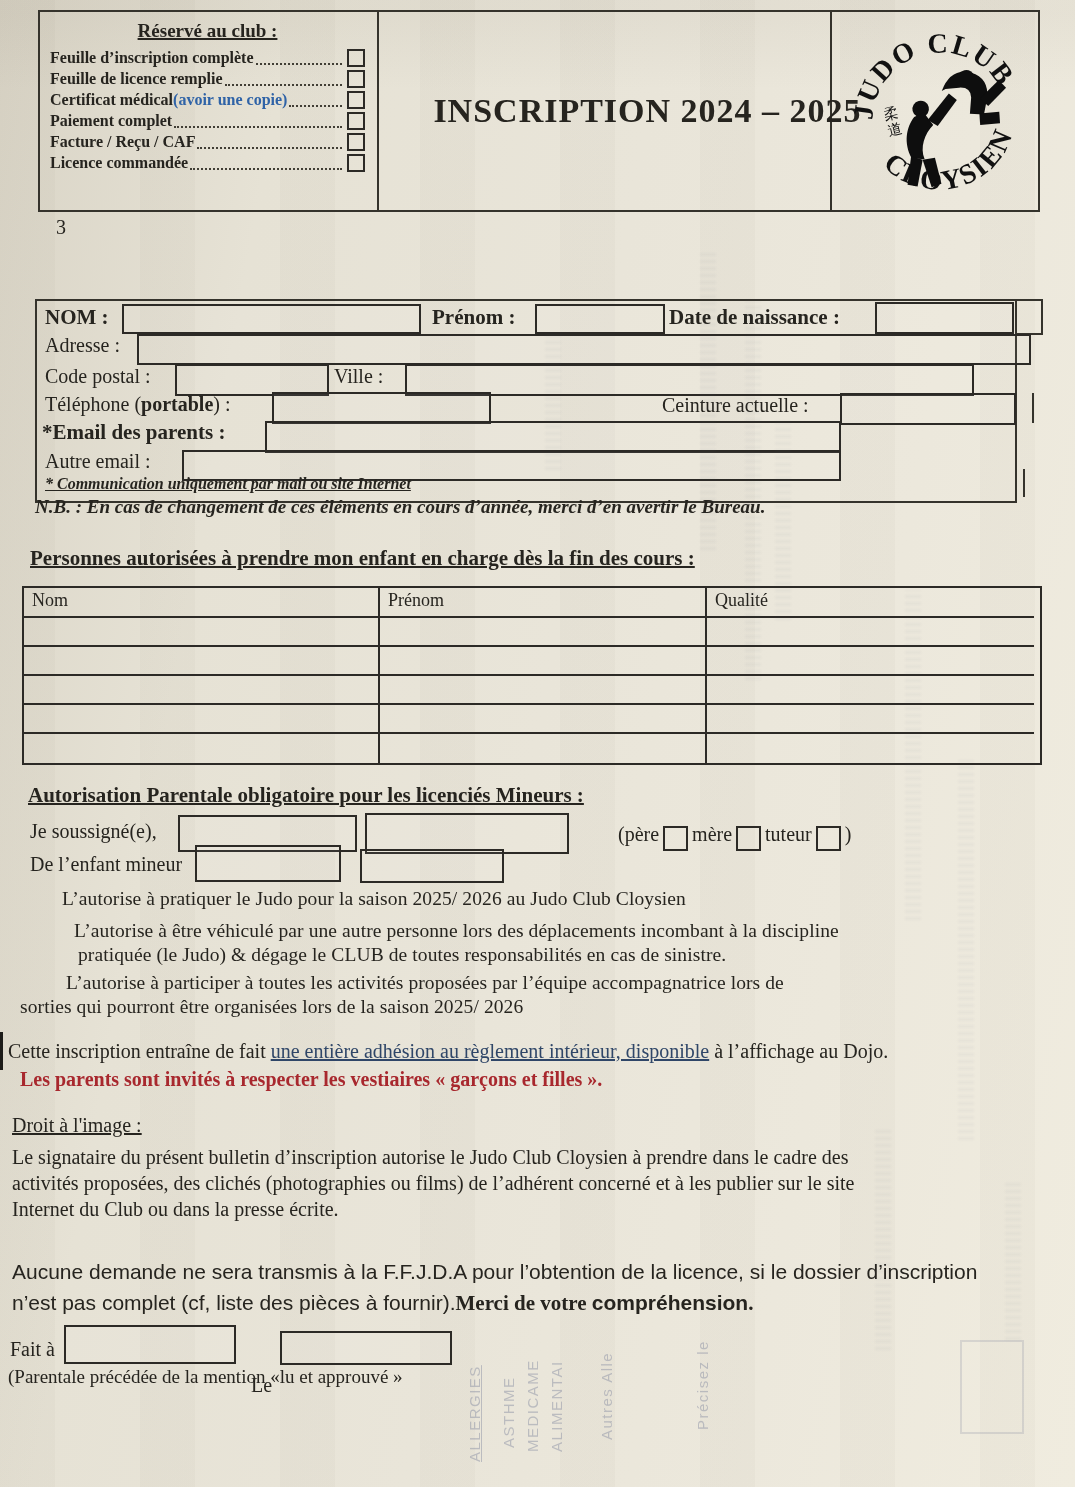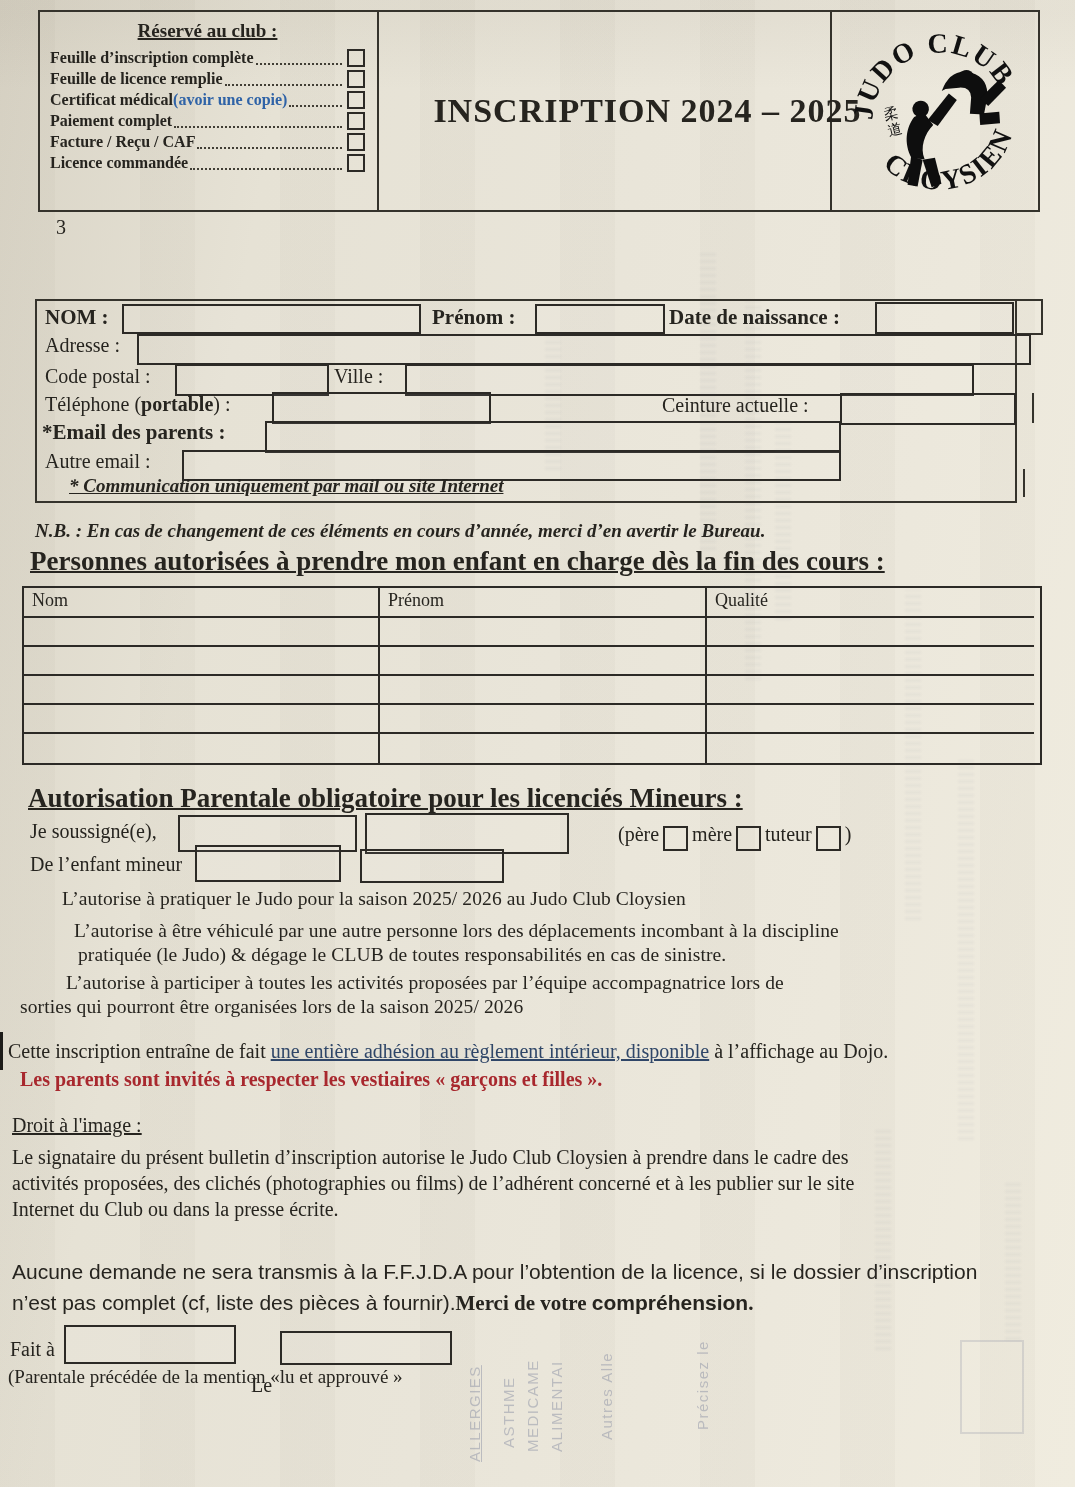--- a/index.html
+++ b/index.html
@@ -28,24 +28,24 @@
   .hdr-mid h1{font-size:34px; margin:0; font-weight:bold; letter-spacing:1px; white-space:nowrap;}
   .hdr-logo{position:absolute; left:800px; top:14px; width:198px; height:176px;}
   .pageno{position:absolute; left:56px; top:216px; font-size:20px;}
   
   .fbox{position:absolute; left:35px; top:299px; width:978px; height:200px; border:2px solid #35332c;}
   .flabel{position:absolute; font-size:20px; white-space:nowrap;}
   .b{font-weight:bold;}
   .ibox{position:absolute; border:2px solid #2c2a26; background:rgba(255,255,255,0.05);}
   .tick{position:absolute; background:#35332c;}
   .frag{position:absolute; border:2px solid #35332c; border-left:none; background:transparent;}
-  .comm-note{position:absolute; left:8px; top:174px; font-size:19px; font-style:italic; font-weight:bold; text-decoration:underline;margin-left:24px;}
-  .nb{position:absolute; left:35px; top:520px; font-size:19px; font-weight:bold; font-style:italic; white-space:nowrap;}
-  
-  .sec-h{position:absolute; font-weight:bold; font-size:27px; text-decoration:underline; text-decoration-thickness:2px; white-space:nowrap;text-align:center;}
+  .comm-note{position:absolute; left:8px; top:174px; font-size:16px; font-style:italic; font-weight:bold; text-decoration:underline;}
+  .nb{position:absolute; left:35px; top:496px; font-size:19px; font-weight:bold; font-style:italic; white-space:nowrap;}
+  
+  .sec-h{position:absolute; font-weight:bold; font-size:21px; text-decoration:underline; text-decoration-thickness:2px; white-space:nowrap;text-align:center;}
   .tbl{position:absolute; left:22px; top:586px; width:1016px; border:2px solid #2c2a26;
        display:grid; grid-template-columns:356px 327px 327px; grid-template-rows:30px 29px 29px 29px 29px 29px;}
   .tbl .cell{border-right:2px solid #2c2a26; border-bottom:2px solid #2c2a26; font-size:18px; padding:2px 0 0 8px; box-sizing:border-box;}
   .tbl .cell:nth-child(3n){border-right:none;}
   .tbl .cell.last{border-bottom:none;}
   .auth-row{position:absolute; font-size:20px;}
   .rel{position:absolute; left:618px; top:818px; font-size:20px; display:flex; align-items:center; gap:4px;}
   .rel .sq{width:21px; height:21px; border:2px solid #2c2a26; margin-top:8px;}
   .clause{position:absolute; font-size:19.5px; white-space:nowrap; letter-spacing:0.1px;}
   .adh{position:absolute; left:8px; top:1040px; font-size:20px; white-space:nowrap;}

